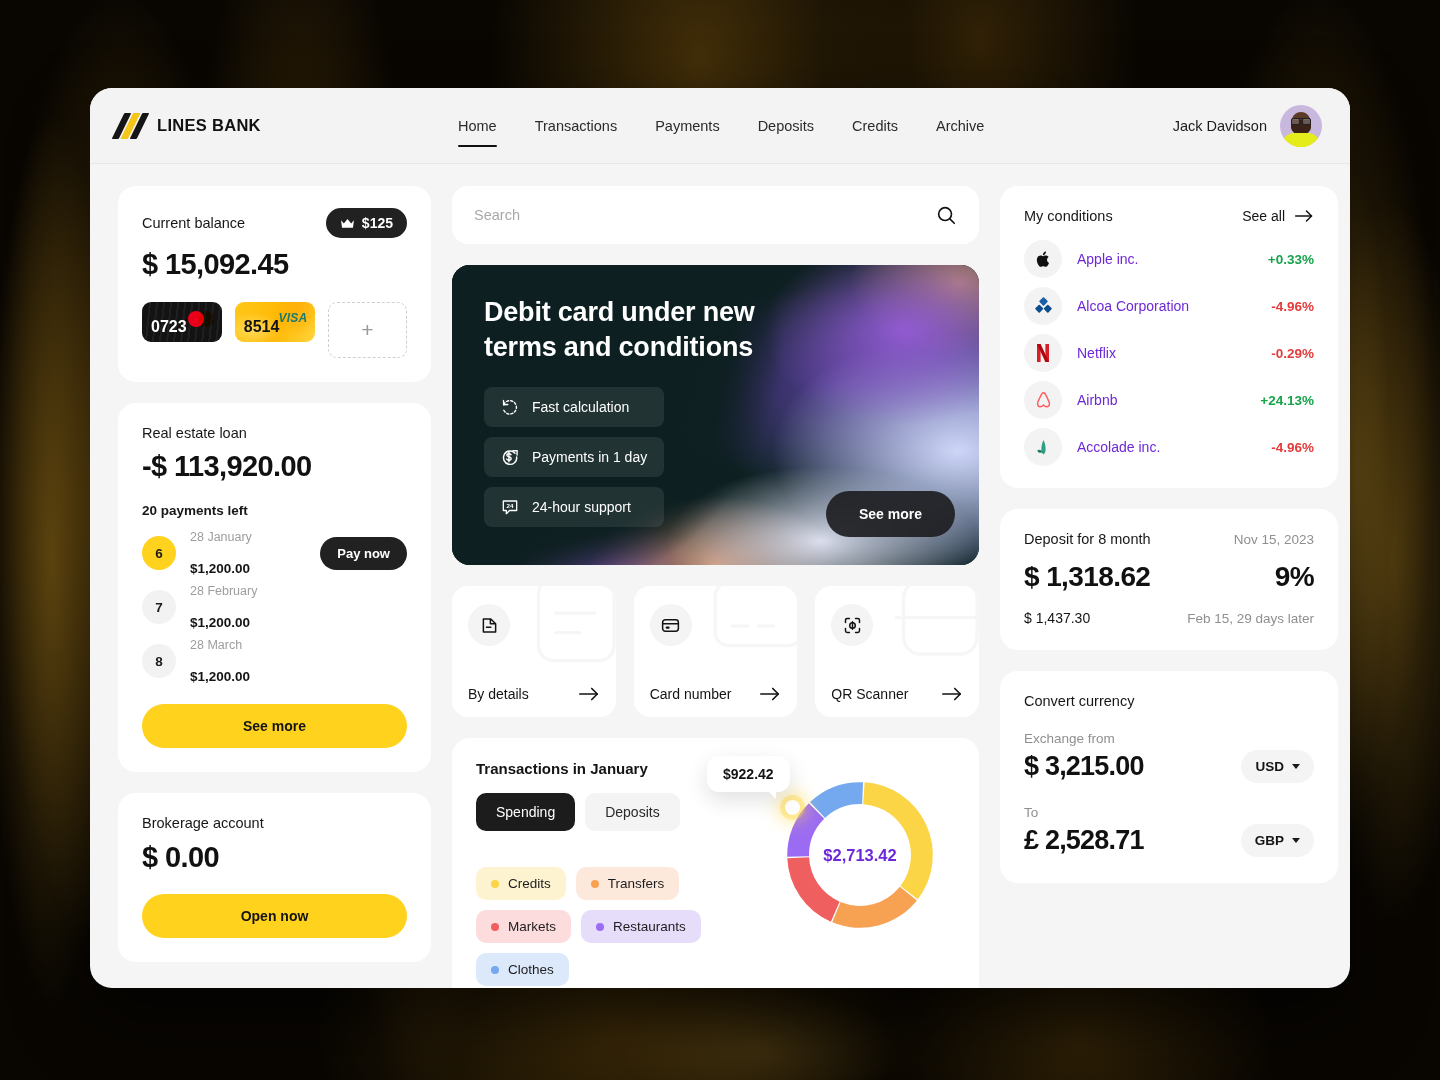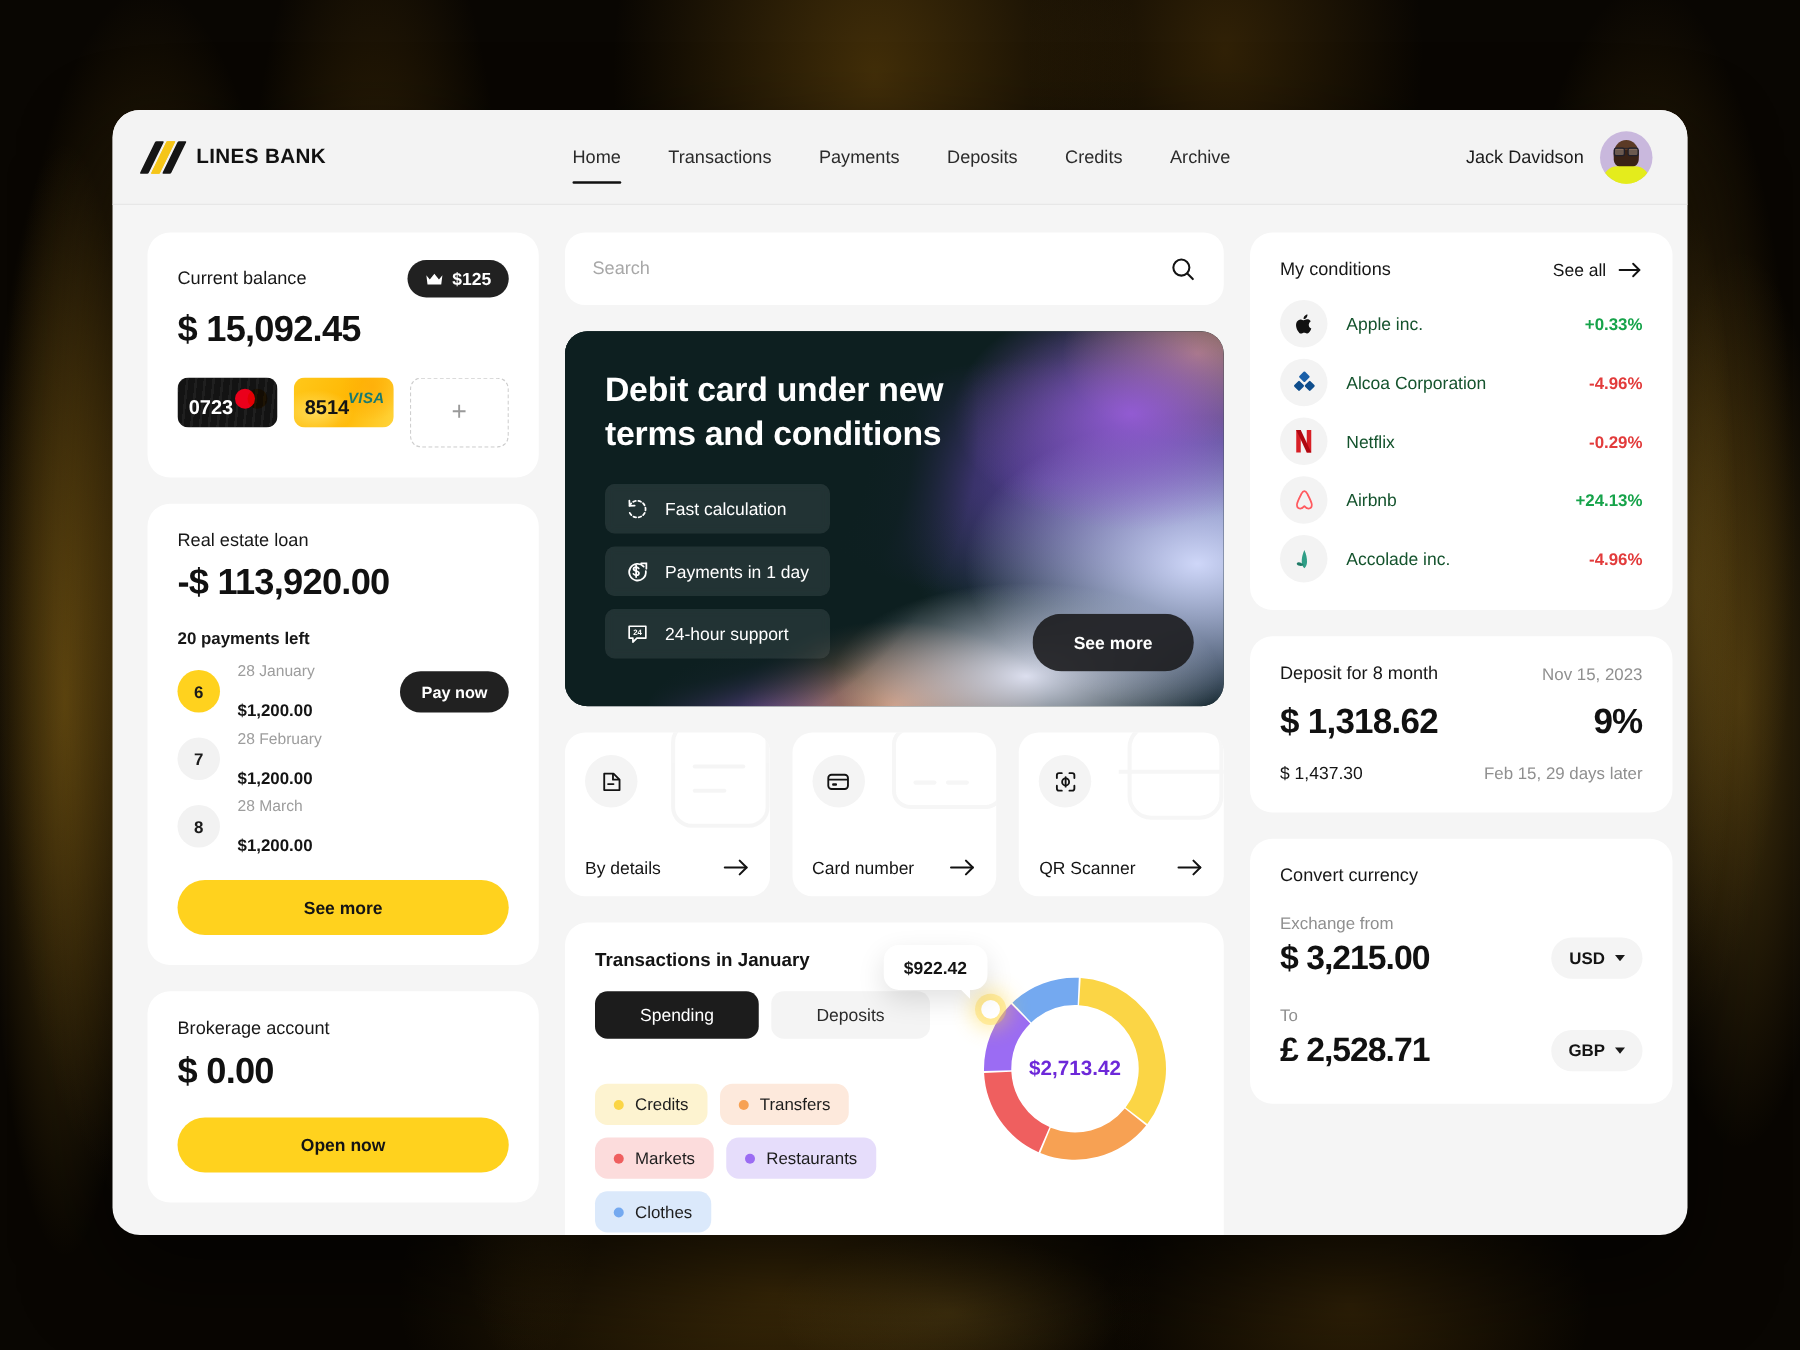--- a/index.html
+++ b/index.html
@@ -270,21 +270,21 @@
     position:absolute; left:16px; right:16px; bottom: 15px;
     display:flex; align-items:center; justify-content:space-between;
   }
   .method .foot span { font-size: 14px; color:#141414; }
 
   
   .trans { padding: 22px 24px 26px; position:relative; min-height: 238px; }
   .trans h3 { font-size: 15px; font-weight:600; color:#141414; }
   .tabs { display:flex; gap: 10px; margin-top: 16px; }
   .tab {
-    border:none; border-radius: 10px; padding: 11px 36px; font-size: 14px;
+    border:none; border-radius: 10px; padding: 11px 20px; font-size: 14px;
     cursor:pointer; font-family: inherit; background:#f4f4f4; color:#2a2a2a;
   }
   .tab.active { background:#1c1c1c; color:#fff; }
   .legend { display:flex; flex-wrap: wrap; gap: 10px; margin-top: 36px; max-width: 300px; }
   .chip {
     border-radius: 10px; padding: 9px 15px; font-size: 13.5px; color:#1d1d1d;
     display:flex; align-items:center; gap: 9px;
   }
   .chip .dot { width: 8px; height: 8px; border-radius:50%; }
   .donut-wrap { position:absolute; right: 28px; top: 26px; width: 182px; height: 182px; }
@@ -311,21 +311,21 @@
 
   
   .invest { padding: 22px 24px 22px; }
   .see-all { display:flex; align-items:center; gap: 9px; font-size: 14px; color:#141414; cursor:pointer; }
   .inv-list { margin-top: 16px; display:flex; flex-direction:column; gap: 9px; }
   .inv-item { display:flex; align-items:center; gap: 15px; }
   .inv-logo {
     width: 38px; height: 38px; border-radius: 50%; background:#f3f3f3; flex:0 0 38px;
     display:flex; align-items:center; justify-content:center;
   }
-  .inv-name { font-size: 14px; color:#14532d; }
+  .inv-name { font-size: 14px; color:#6d28d9; }
   .inv-pct { margin-left:auto; font-size: 13.5px; font-weight: 600; }
   .up { color:#16a34a; } .down { color:#e23b3b; }
 
   
   .deposit { padding: 22px 24px 24px; }
   .dep-date { font-size: 13.5px; color:#8f8f8f; }
   .dep-row { display:flex; align-items:center; justify-content:space-between; margin-top: 14px; }
   .dep-amount { font-size: 28px; font-weight: 800; color:#111; letter-spacing:-0.6px; }
   .dep-rate { font-size: 28px; font-weight: 800; color:#111; letter-spacing:-0.6px; }
   .dep-foot { display:flex; align-items:center; justify-content:space-between; margin-top: 17px; }

